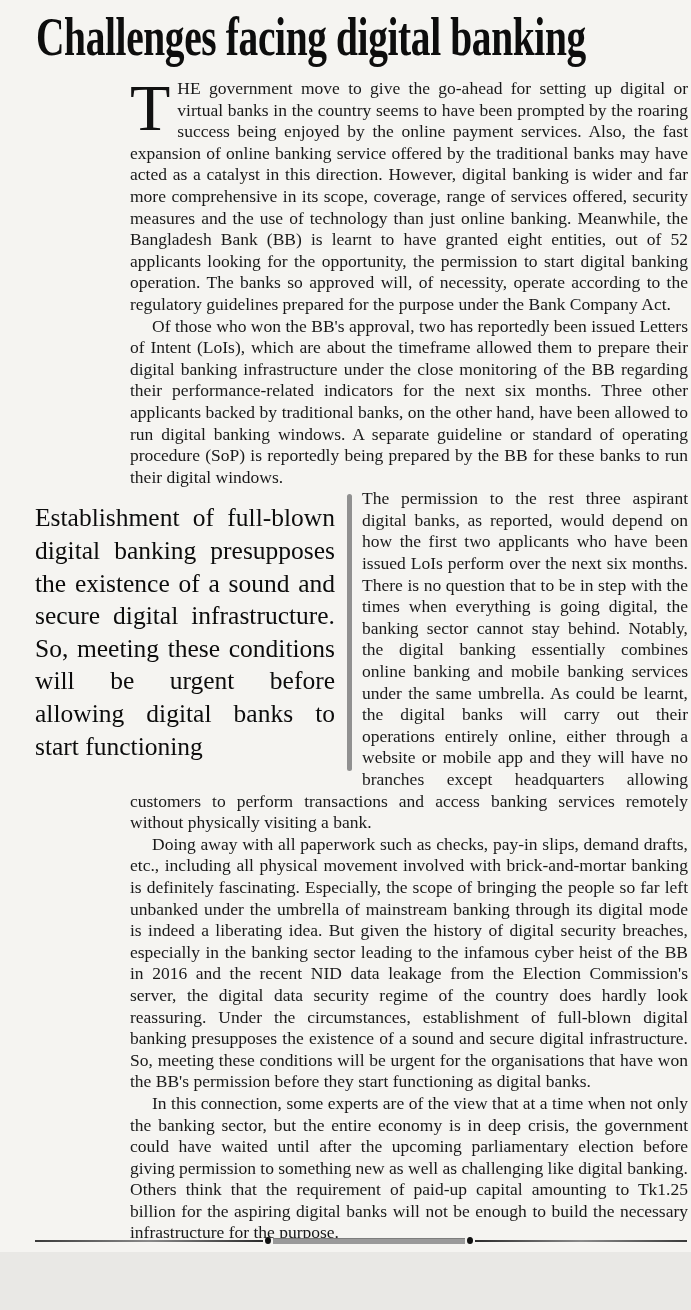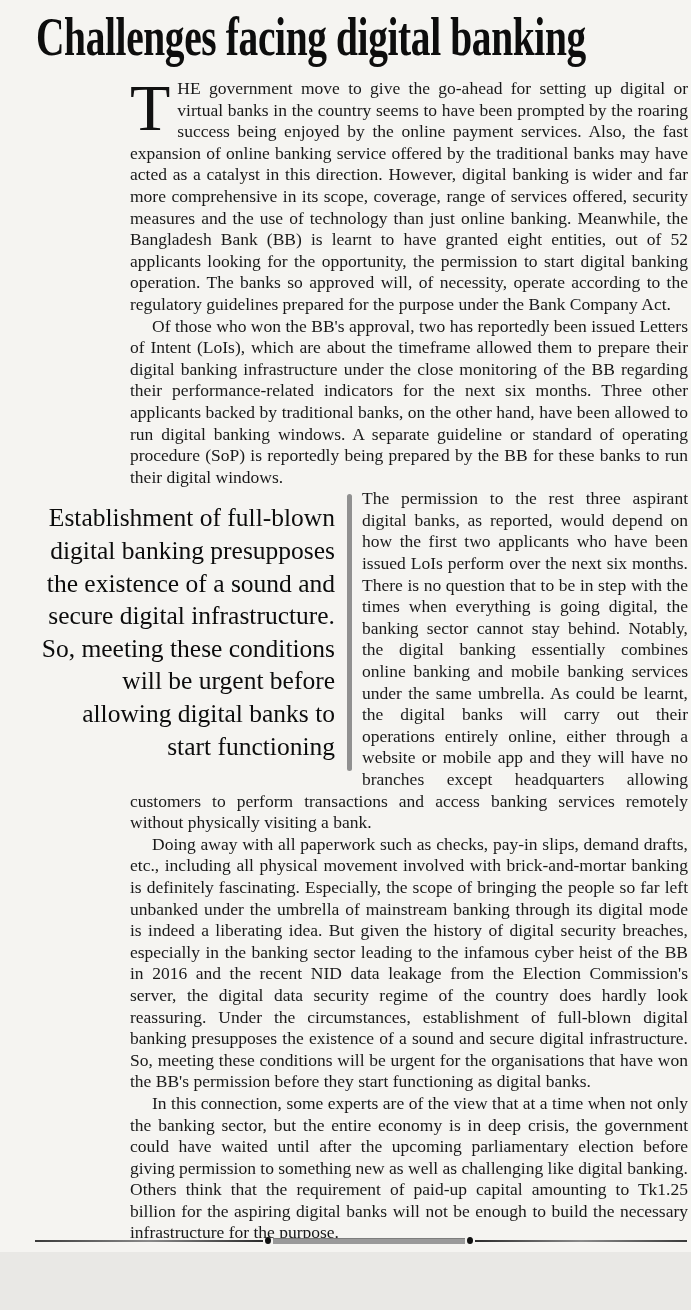--- a/index.html
+++ b/index.html
@@ -47,21 +47,20 @@
   }
   .pullquote {
     float: left;
     width: 317px;
     margin: 6px 10px 2px -95px;
     display: flex;
     align-items: stretch;
   }
   .pq-text {
     flex: 1;
-    text-align: right;
     font-size: 25.5px;
     line-height: 1.28;
     color: #0c0c0c;
     padding: 8px 12px 8px 0;
   }
   .pq-bar {
     width: 5px;
     background: #909090;
     border-radius: 3px;
   }

